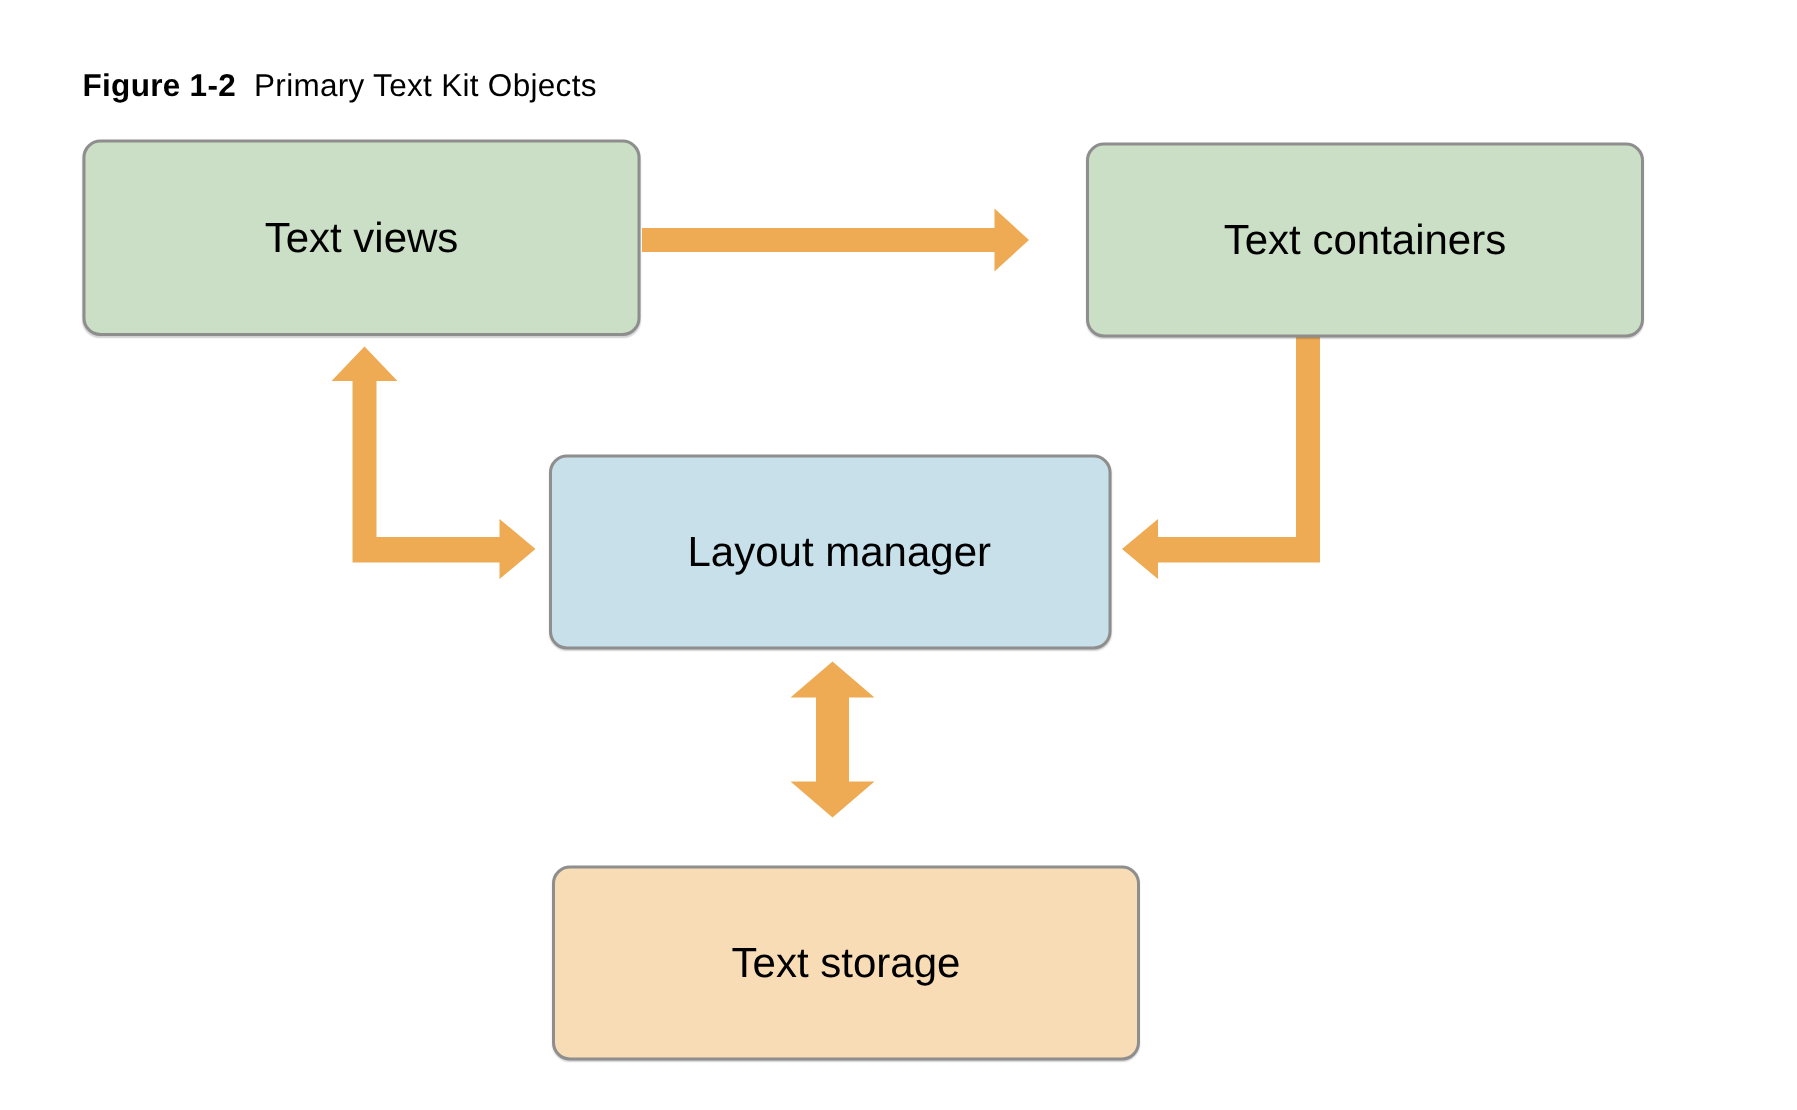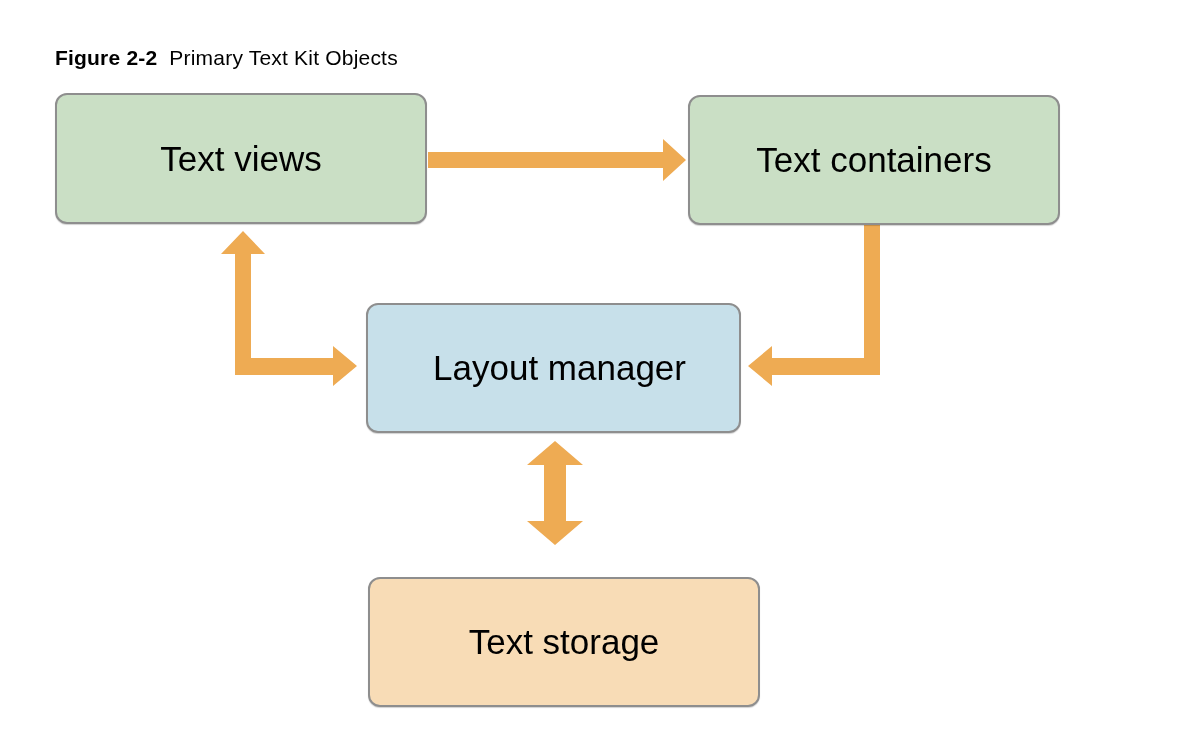--- a/index.html
+++ b/index.html
@@ -28,21 +28,21 @@
     font-weight: bold;
     margin-right: 12px;
   }
   .node {
     position: absolute;
     border: 2px solid #404040;
     border-radius: 12px;
     display: flex;
     align-items: center;
     justify-content: center;
-    font-size: 35px;
+    font-size: 28px;
     color: #000000;
     box-sizing: border-box;
     box-shadow: 0 1px 1px rgba(0,0,0,0.18);
   }
   .node-text-views      { left: 55px;  top: 93px;  width: 372px; height: 131px; }
   .node-text-containers { left: 688px; top: 95px;  width: 372px; height: 130px; }
   .node-layout-manager  { left: 366px; top: 303px; width: 375px; height: 130px; padding-left: 12px; }
   .node-text-storage    { left: 368px; top: 552px; width: 392px; height: 130px; margin-top: 25px; }
   .arrow-layer {
     position: absolute;
@@ -52,39 +52,39 @@
     height: 740px;
     pointer-events: none;
   }
 </style>
 </head>
 <body>
 
 <div class="canvas">
 
   <div class="figure-caption">
-    <span class="fig-label">Figure 2-2</span><span>Primary Text Kit Objects</span>
+    <span class="fig-label">Figure 1-2</span><span>Primary Text Kit Objects</span>
   </div>
 
   <svg class="arrow-layer" viewBox="0 0 1198 740" xmlns="http://www.w3.org/2000/svg">
 
     <polygon points="428,152 663,152 663,139 686,160 663,181 663,168 428,168" style="fill: rgb(238, 171, 83);"></polygon>
 
     <polygon points="243,231 265,254 251,254 251,358 333,358 333,346 357,366 333,386 333,375 235,375 235,254 221,254" style="fill: rgb(238, 171, 83);"></polygon>
 
     <polygon points="864,224 880,224 880,375 772,375 772,386 748,366 772,346 772,358 864,358" style="fill: rgb(238, 171, 83);"></polygon>
 
     <polygon points="555,441 583,465 566,465 566,521 583,521 555,545 527,521 544,521 544,465 527,465" style="fill: rgb(238, 171, 83);"></polygon>
   </svg>
 
   <div class="node node-text-views" style="background-color: rgb(202, 223, 197); border-color: rgb(142, 142, 142);">
     <span>Text views</span>
   </div>
 
-  <div class="node node-text-containers" style="background-color: rgb(202, 223, 197); border-color: rgb(142, 142, 142);">
+  <div class="node node-text-containers" style="background-color: rgb(202, 223, 197); border-color: rgb(142, 142, 142); margin-left: 36px;">
     <span>Text containers</span>
   </div>
 
   <div class="node node-layout-manager" style="background-color: rgb(199, 224, 234); border-color: rgb(142, 142, 142);">
     <span>Layout manager</span>
   </div>
 
   <div class="node node-text-storage" style="background-color: rgb(248, 220, 182); border-color: rgb(142, 142, 142);">
     <span>Text storage</span>
   </div>

